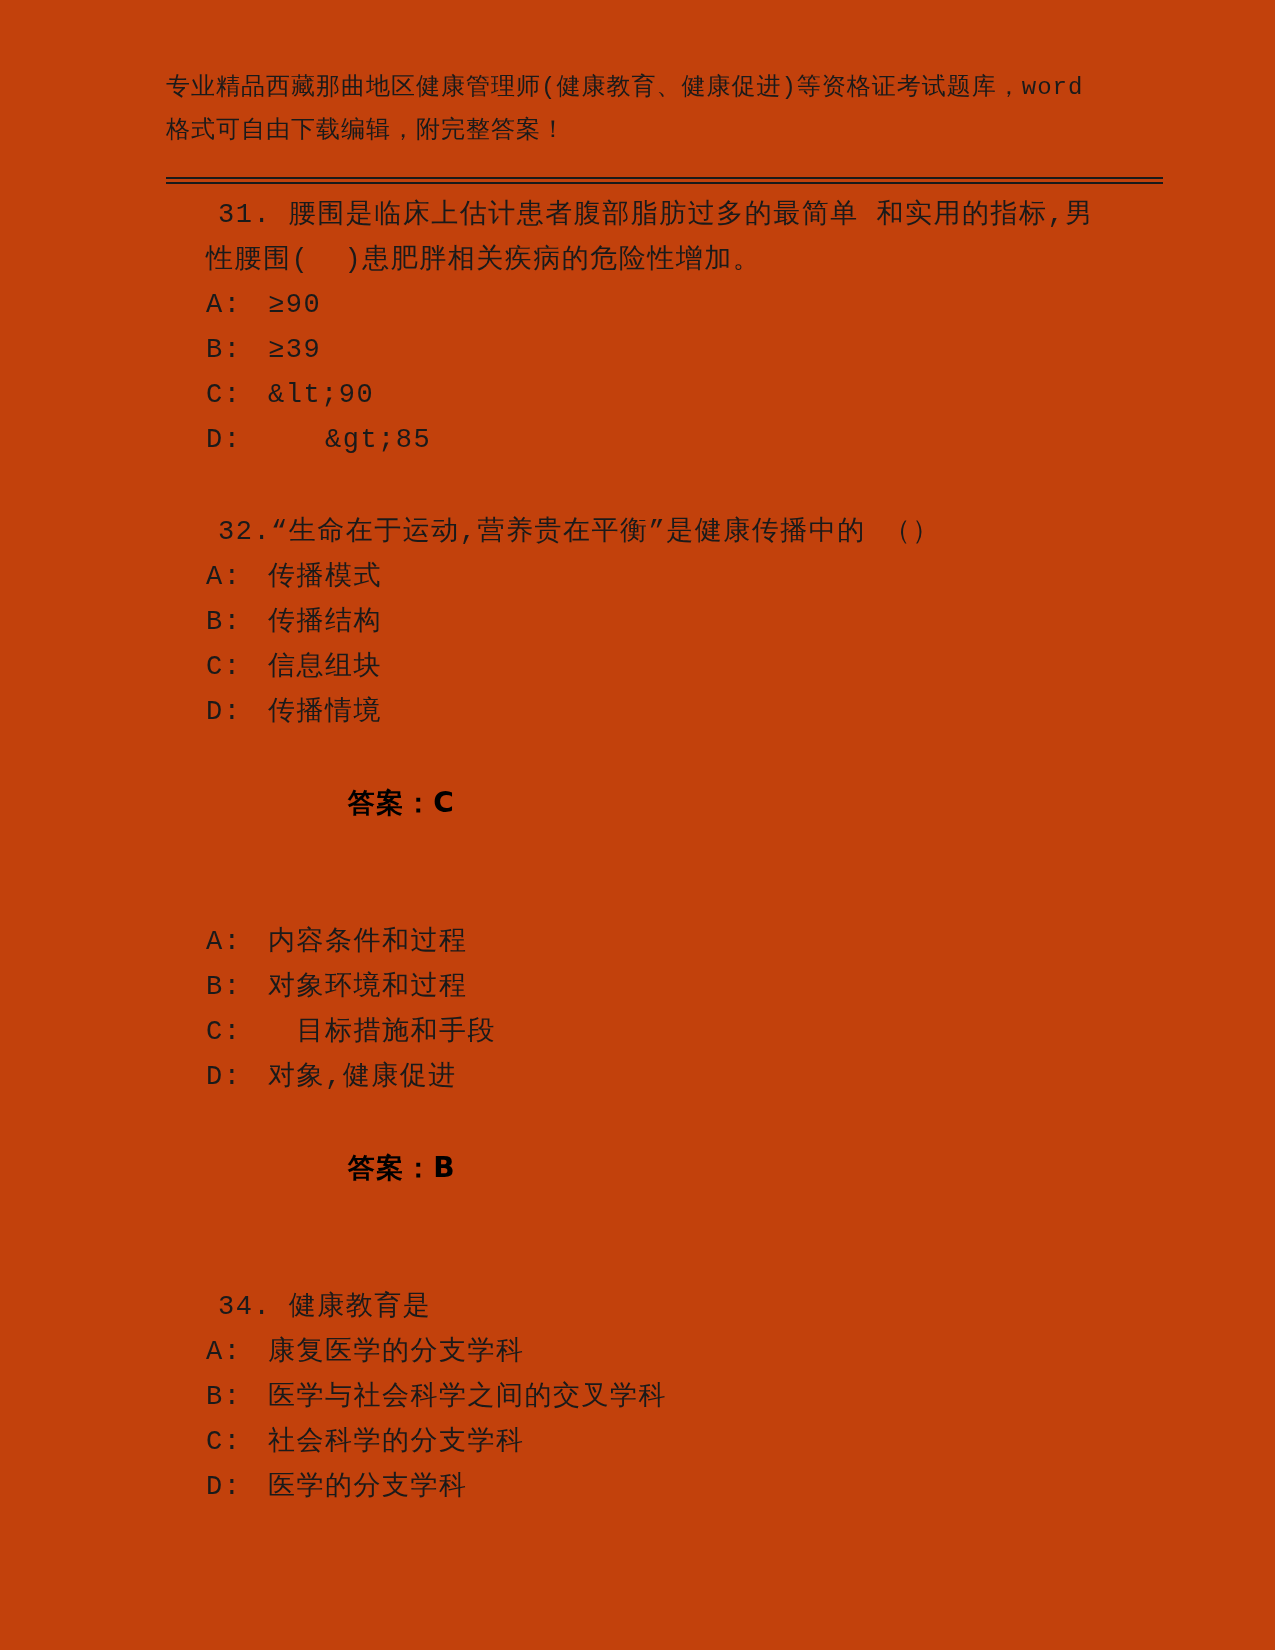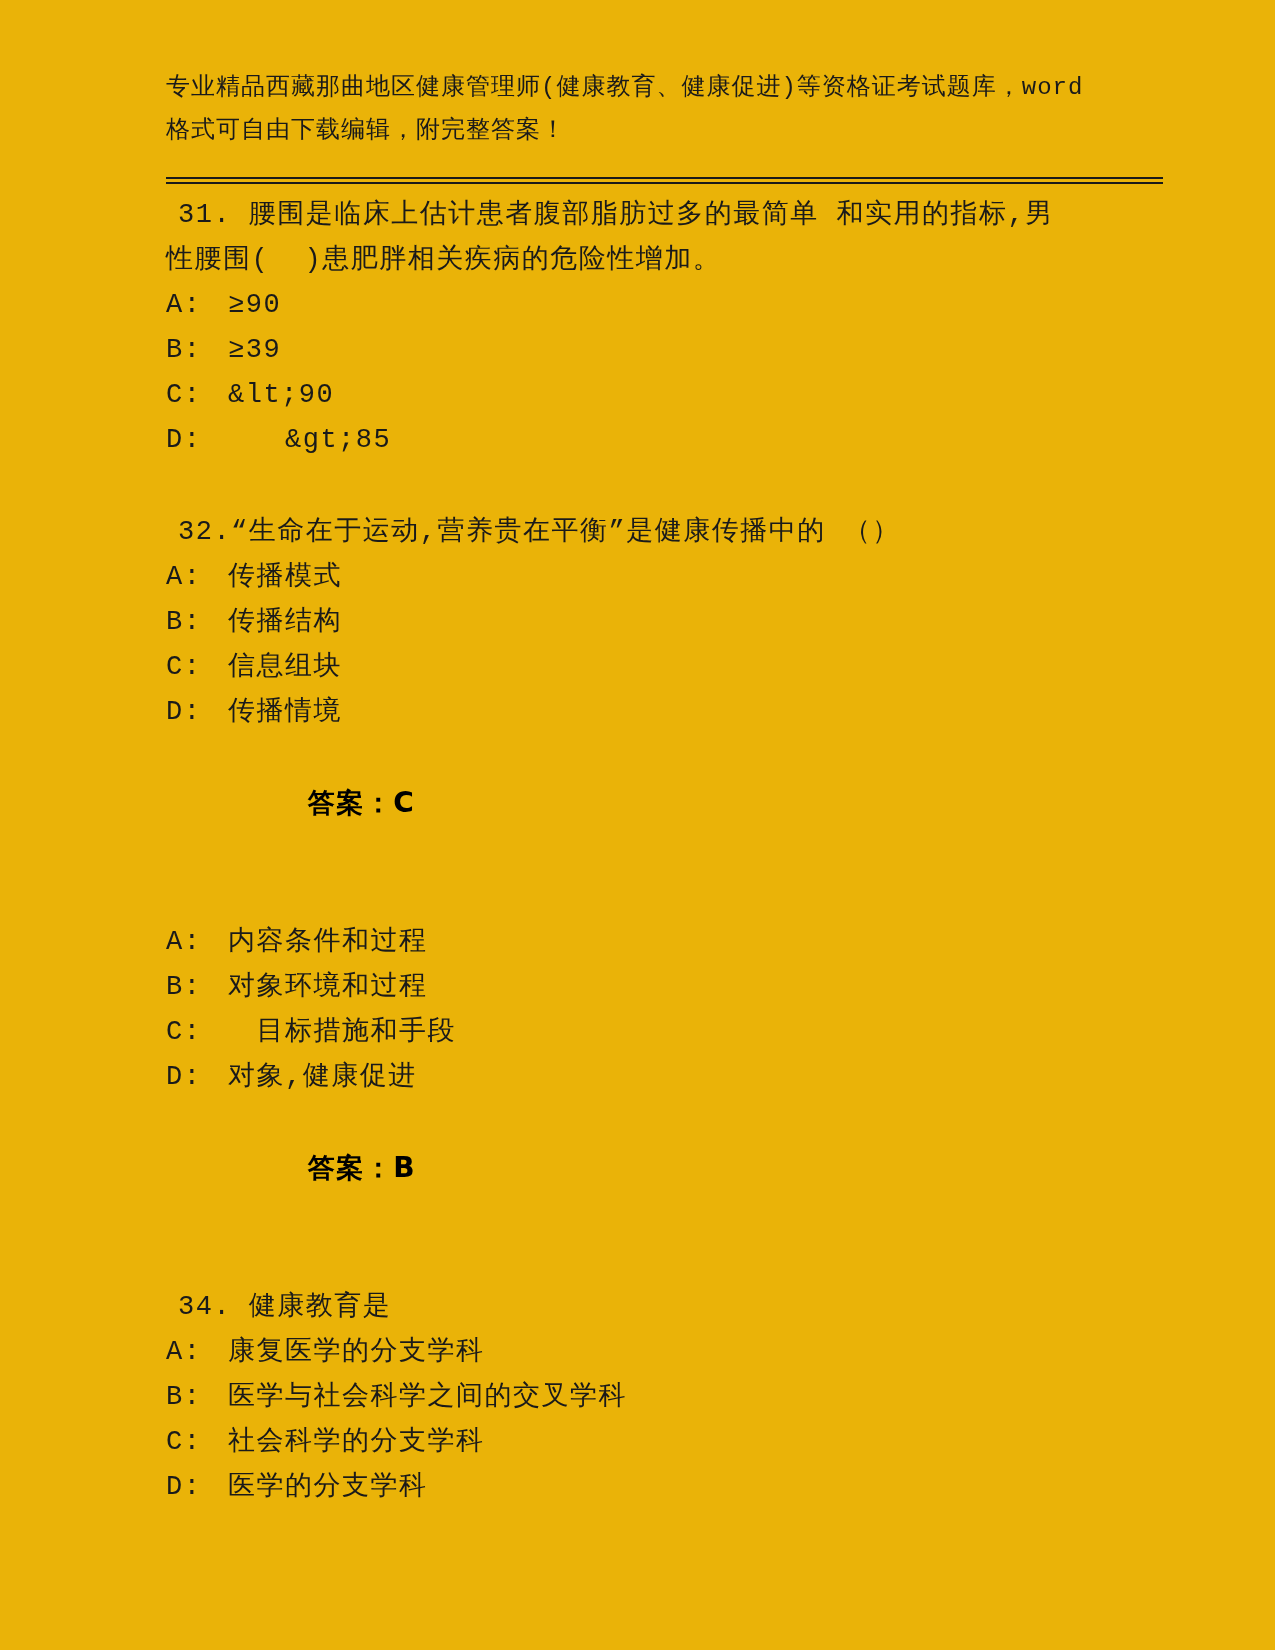--- a/index.html
+++ b/index.html
@@ -1,39 +1,39 @@
 <!DOCTYPE html>
 <html><head>
 <meta charset="utf-8">
 <style>
   html,body{margin:0;padding:0;background:#ffffff;}
   .page{
     position:relative;
     width:1275px;height:1650px;
-    background:#eab308;
+    background:#c2410c;
     color:#1a1a1a;
     font-family:"Liberation Mono","DejaVu Sans Mono","Liberation Serif","DejaVu Serif",serif;
     overflow:hidden;
   }
   .header{
     position:absolute;left:166px;top:66px;width:1000px;
     font-size:24px;line-height:43px;letter-spacing:1px;
   }
   .header-line{white-space:pre-wrap;}
   .divider{
     position:absolute;left:166px;top:177px;width:997px;height:7px;
     border-top:2px solid #1a1a1a;border-bottom:2px solid #1a1a1a;
     box-sizing:border-box;
   }
   .content{
     position:absolute;left:166px;top:193px;width:1050px;
     font-size:27px;line-height:45px;letter-spacing:1.5px;
   }
   .question{margin-bottom:47px;}
-  .q-line{white-space:pre-wrap;}
+  .q-line{white-space:pre-wrap;margin-left:40px;}
   .q-title-first{text-indent:12px;}
   .option{display:flex;}
   .opt-label{flex:0 0 62px;}
   .opt-text{white-space:pre-wrap;}
   .answer{font-weight:bold;color:#000000;}
   .ans-letter{
     font-family:"DejaVu Sans","Liberation Sans",sans-serif;
     font-size:28px;font-weight:bold;
   }
 </style>

